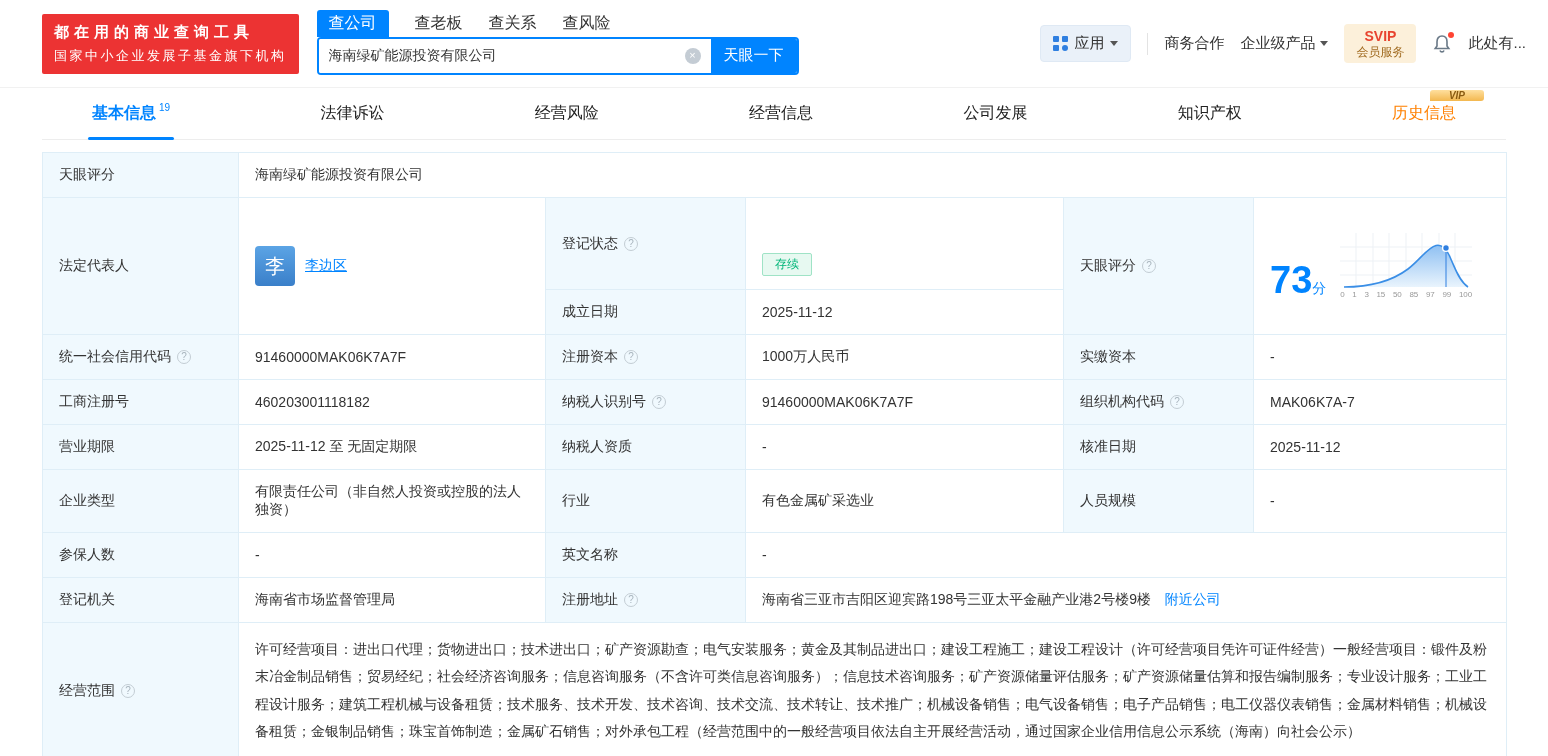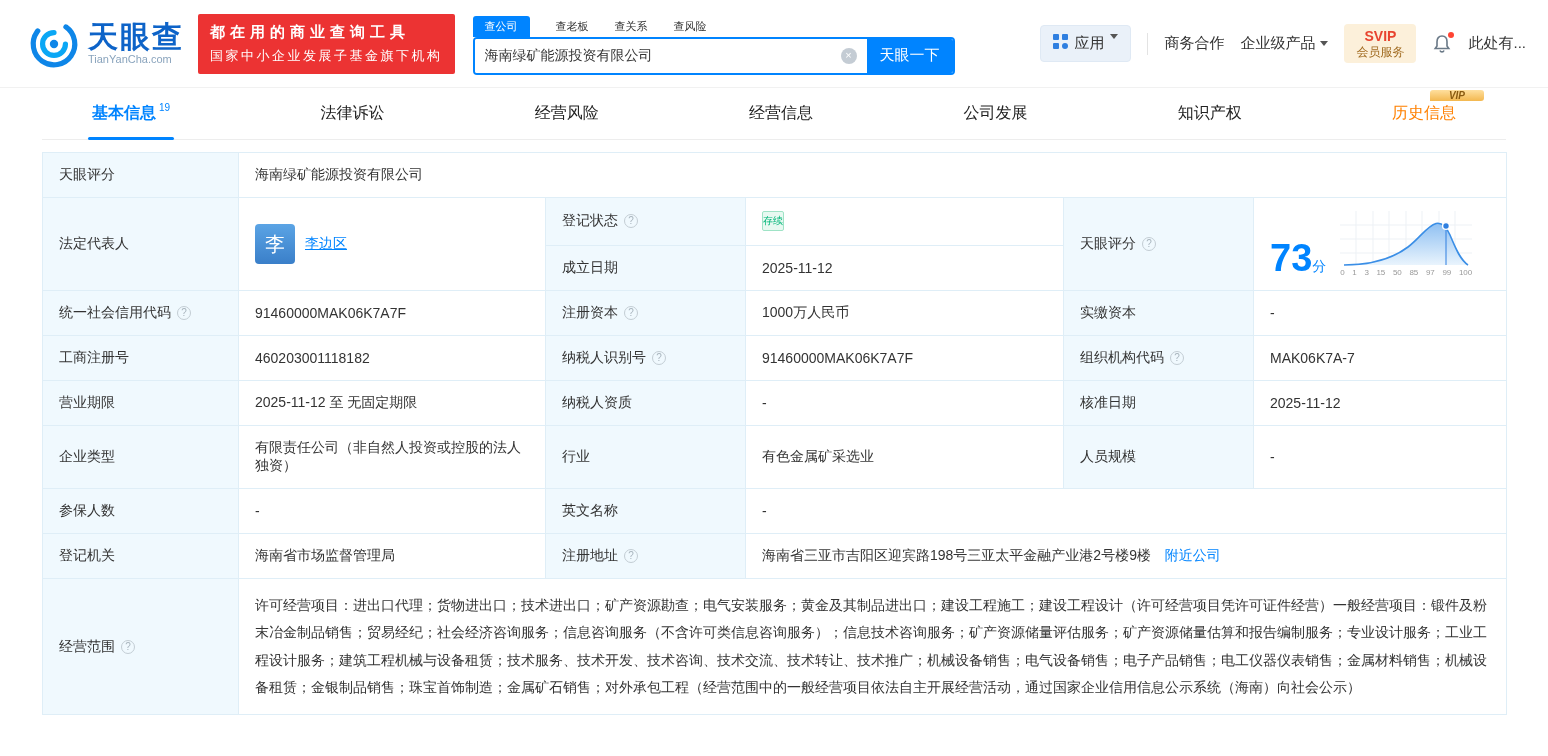--- a/index.html
+++ b/index.html
@@ -10,30 +10,30 @@
   .logo { display: flex; align-items: center; gap: 8px; }
   .logo-txt { display: flex; flex-direction: column; line-height: 1.05; }
   .logo-cn { font-size: 30px; font-weight: bold; color: #0d63c8; letter-spacing: 2px; }
   .logo-en { font-size: 11px; color: #8aa4bd; margin-top: 2px; }
 
   .banner { margin-left: 14px; background: #ec3333; color: #fff; padding: 9px 12px; border-radius: 2px; }
   .banner-l1 { font-size: 15px; font-weight: bold; letter-spacing: 5px; }
   .banner-l2 { font-size: 13px; letter-spacing: 2.5px; margin-top: 5px; }
 
   .search-area { margin-left: 18px; width: 482px; }
-  .search-tabs { display: flex; align-items: flex-end; gap: 26px; font-size: 11px; height: 24px; }
+  .search-tabs { display: flex; align-items: flex-end; gap: 26px; font-size: 16px; height: 24px; }
   .search-tab { color: #333; cursor: pointer; padding: 3px 0; }
   .search-tab.active { background: #0084ff; color: #fff; padding: 3px 12px; border-radius: 3px 3px 0 0; }
   .search-box { display: flex; height: 38px; border: 2px solid #0084ff; border-radius: 4px; overflow: hidden; }
   .search-box input { flex: 1; border: none; outline: none; padding: 0 10px; font-size: 14px; color: #333; font-family: inherit; }
   .clear-icon { align-self: center; width: 16px; height: 16px; line-height: 15px; text-align: center; border-radius: 50%; background: #c4ccd4; color: #fff; font-size: 11px; margin-right: 10px; cursor: pointer; flex: none; }
   .search-btn { width: 86px; background: #0084ff; color: #fff; border: none; font-size: 15px; cursor: pointer; font-family: inherit; }
 
   .top-right { margin-left: auto; display: flex; align-items: center; gap: 16px; font-size: 15px; white-space: nowrap; }
-  .apps-btn { display: flex; gap: 6px; background: #eaf1f9; border: 1px solid #dfe9f4; border-radius: 4px; padding: 8px 12px; cursor: pointer; }
+  .apps-btn { display: flex; align-items: center; gap: 6px; background: #eaf1f9; border: 1px solid #dfe9f4; border-radius: 4px; padding: 8px 12px; cursor: pointer; }
   .caret { width: 0; height: 0; border-left: 4px solid transparent; border-right: 4px solid transparent; border-top: 5px solid #555; display: inline-block; }
   .v-div { width: 1px; height: 22px; background: #e3e3e3; }
   .link-plain { color: #333; cursor: pointer; display: flex; align-items: center; gap: 5px; }
   .svip-badge { background: #fcf0da; border-radius: 4px; padding: 4px 12px; text-align: center; cursor: pointer; line-height: 1.2; }
   .svip-brand { color: #e8432e; font-weight: bold; font-size: 14px; }
   .svip-sub { color: #a06a1f; font-size: 12px; }
   .bell-wrap { position: relative; cursor: pointer; display: flex; }
   .bell-dot { position: absolute; top: -2px; right: -2px; width: 6px; height: 6px; background: #f43; border-radius: 50%; }
 
   
@@ -47,45 +47,32 @@
 
   
   .info-table { width: 1464px; margin: 12px 42px 12px; border-collapse: collapse; font-size: 14px; table-layout: fixed; }
   .info-table td { border: 1px solid #dfeef7; padding: 13px 16px; vertical-align: middle; word-break: break-all; }
   .info-table td.lbl { background: #f0f9fe; color: #333; word-break: keep-all; }
   .q-icon { display: inline-block; width: 14px; height: 14px; line-height: 12px; border: 1px solid #c3cdd4; border-radius: 50%; color: #a8b4bd; font-size: 10px; text-align: center; margin-left: 6px; vertical-align: 1px; cursor: pointer; }
   .blue-link { color: #0084ff; cursor: pointer; text-decoration: none; }
   .u { text-decoration: underline; }
   .rep-cell { display: flex; align-items: center; gap: 10px; }
   .avatar { width: 40px; height: 40px; flex: none; background: linear-gradient(180deg,#5ba4e5,#3a7fc9); color: #fff; font-size: 20px; display: flex; align-items: center; justify-content: center; border-radius: 4px; cursor: pointer; }
-  .status-badge { display: inline-block; background: #e7f9f1; border: 1px solid #9fe3c6; color: #00b578; padding: 2px 0; border-radius: 2px; font-size: 10px; }
+  .status-badge { display: inline-block; background: #e7f9f1; border: 1px solid #9fe3c6; color: #00b578; padding: 2px 12px; border-radius: 2px; font-size: 12px; margin-top: 42px; }
   .score-cell { display: flex; align-items: flex-end; gap: 14px; }
   .score-num { font-size: 38px; font-weight: bold; color: #0084ff; line-height: 1; }
   .score-unit { font-size: 14px; color: #0084ff; }
   .score-chart { display: flex; flex-direction: column; }
   .score-axis { display: flex; justify-content: space-between; width: 132px; font-size: 8px; color: #999; margin-top: 1px; }
   .scope-text { line-height: 1.95; color: #333; }
 </style>
 </head>
 <body>
 
 <header class="topbar">
-  <div class="logo">
-    <span style="display:flex;">
-      <svg width="52" height="52" viewBox="0 0 50 50">
-        <circle cx="25" cy="25" r="20" fill="none" stroke="#0e86e8" stroke-width="5" stroke-dasharray="95 31" stroke-linecap="round" transform="rotate(-55 25 25)"></circle>
-        <path d="M25 14 a11 11 0 1 0 11 11" fill="none" stroke="#0aa7f5" stroke-width="5" stroke-linecap="round"></path>
-        <circle cx="25" cy="25" r="4" fill="#0e86e8"></circle>
-      </svg>
-    </span>
-    <span class="logo-txt">
-      <span class="logo-cn">天眼查</span>
-      <span class="logo-en">TianYanCha.com</span>
-    </span>
-  </div>
 
   <div class="banner">
     <div class="banner-l1">都在用的商业查询工具</div>
     <div class="banner-l2">国家中小企业发展子基金旗下机构</div>
   </div>
 
   <div class="search-area">
     <div class="search-tabs">
       <span class="search-tab active">查公司</span>
       <span class="search-tab">查老板</span>

